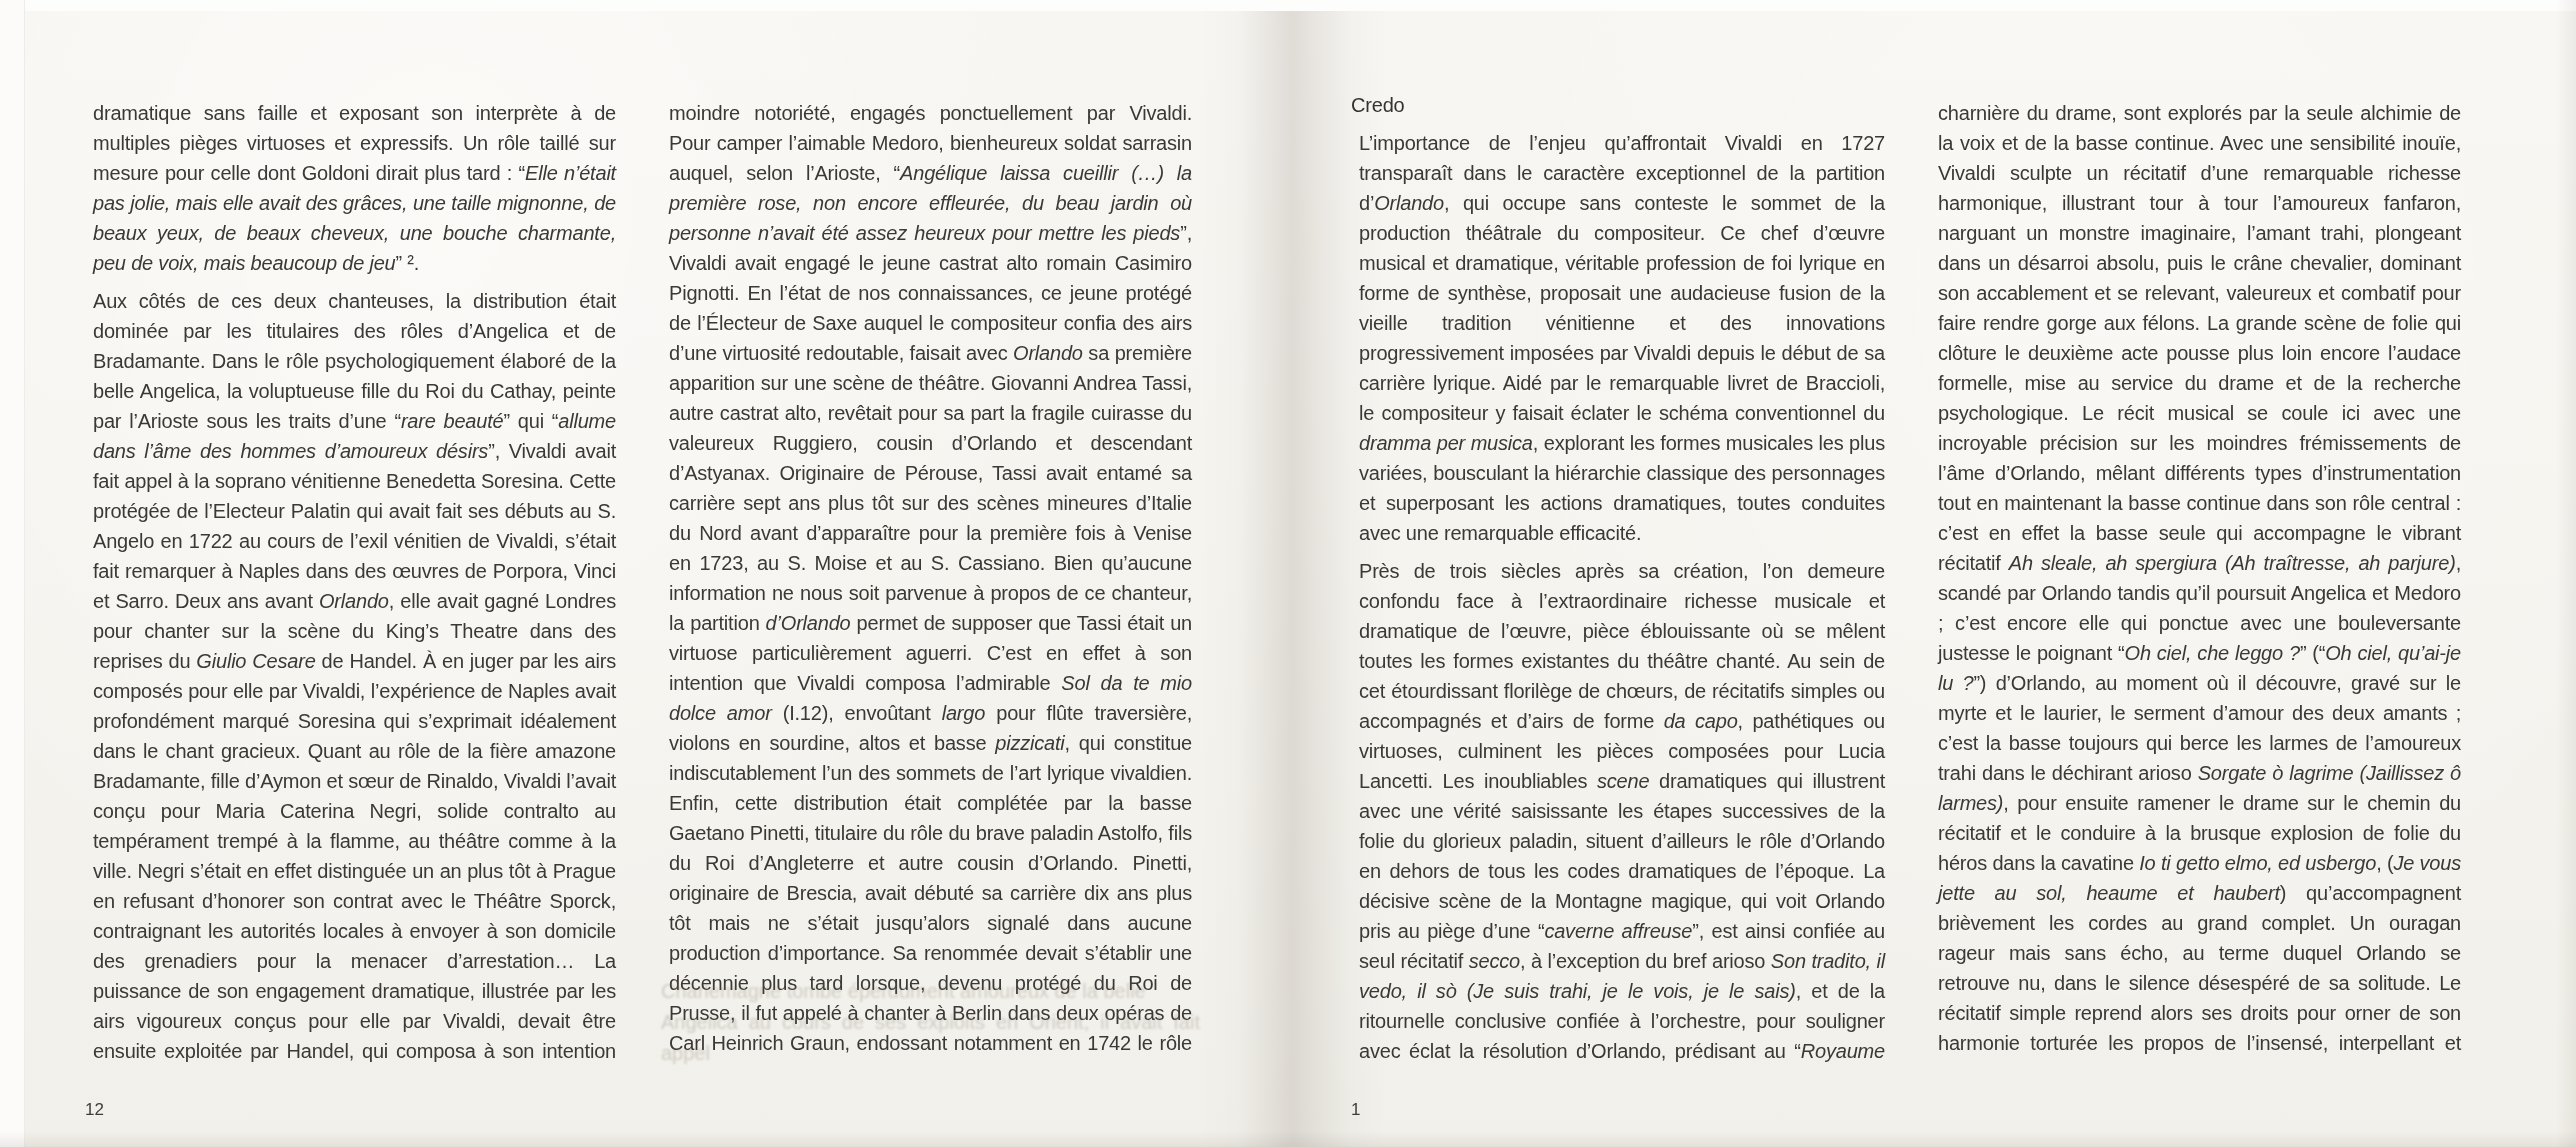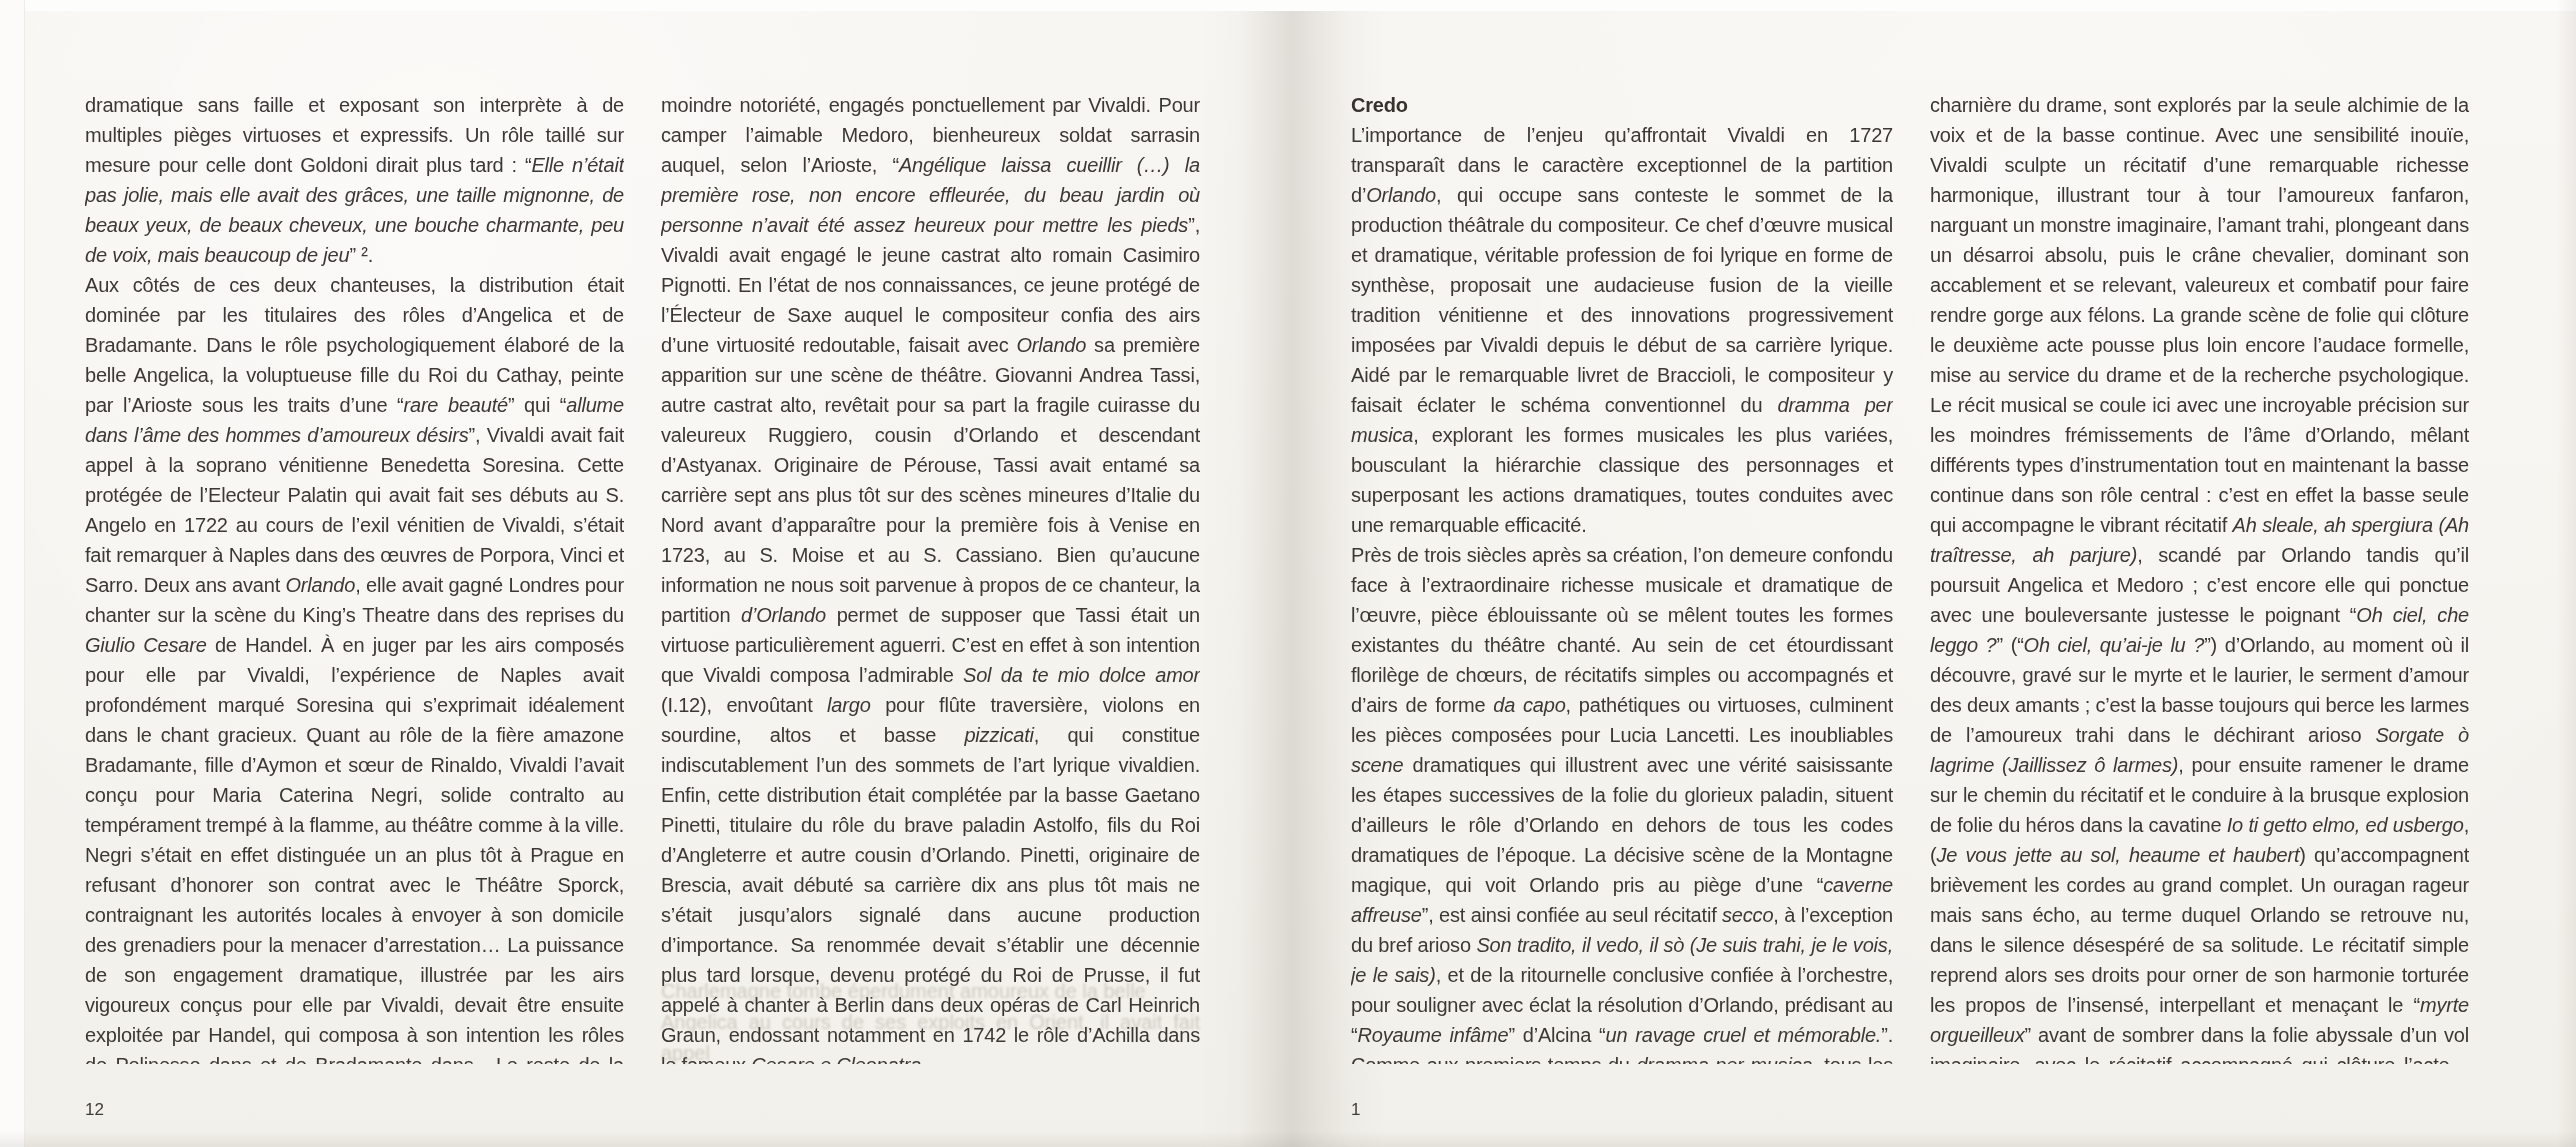--- a/index.html
+++ b/index.html
@@ -59,29 +59,29 @@
   }
 
   .col {
     position:absolute; top:90px; width:539px; height:974px;
     overflow:hidden;
     font-size:20px; line-height:30px;
     letter-spacing:-0.2px;
     color:#3b3835;
     text-align:justify;
   }
-  .col p { margin:0; }
+  .col p { margin:8px; }
   .col em { font-style:italic; }
   .col-l1 { left:85px; }
   .col-l2 { left:661px; }
   .col-r1 { left:1351px; width:542px; }
   .col-r2 { left:1930px; }
 
   .credo-heading {
-    font-weight:bold;
+    font-weight:normal;
     color:#36332f;
   }
 
   .pagenum {
     position:absolute; top:1100px;
     font-size:17px; color:#403d39;
     text-align:left;
   }
   .pagenum-left  { left:85px;  width:1115px; }
   .pagenum-right { left:1351px; width:1118px; }

